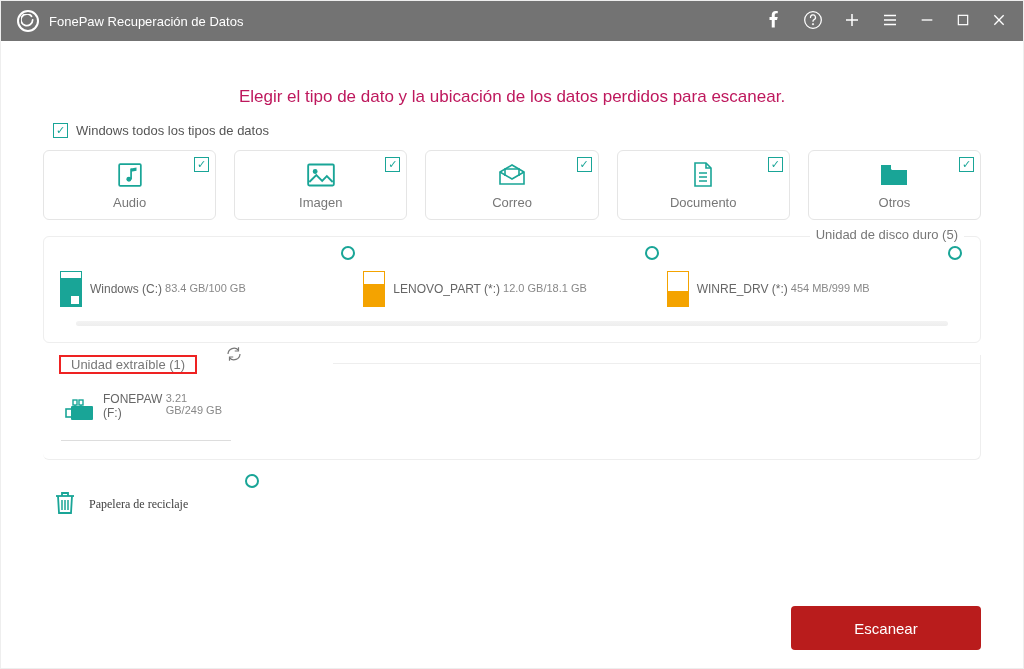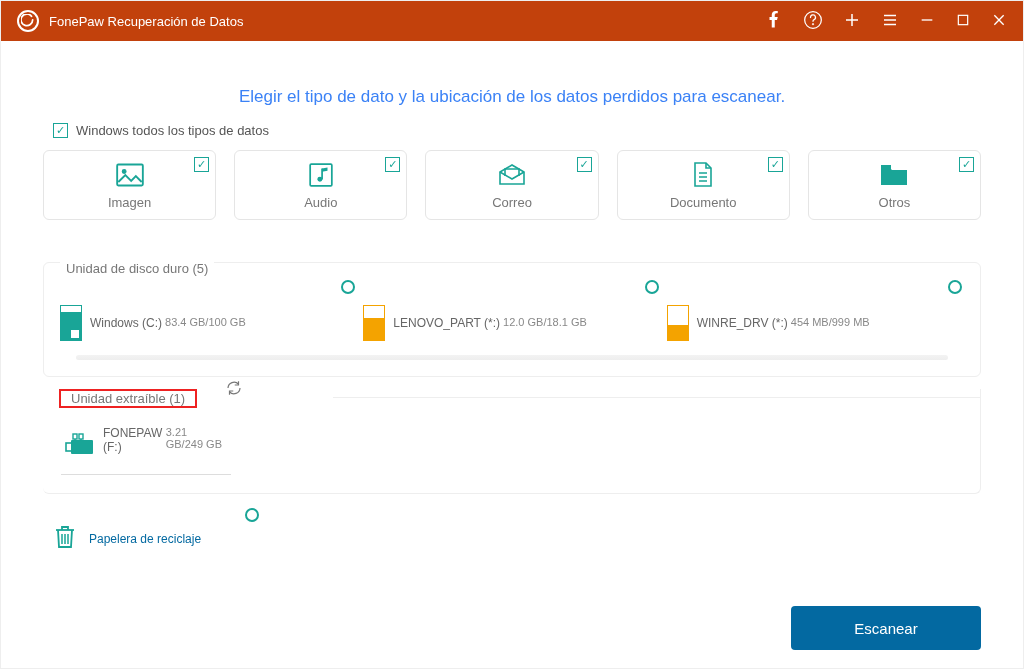--- a/index.html
+++ b/index.html
@@ -1,36 +1,36 @@
 <!DOCTYPE html>
 <html><head>
 <meta charset="utf-8">
 <style>
   * { box-sizing: border-box; margin: 0; padding: 0; }
   body { font-family: "Segoe UI", Arial, sans-serif; background: #fff; color: #555; font-size: 13px; }
   .window { width: 1024px; height: 669px; display: flex; flex-direction: column; position: relative; border:1px solid #eee;}
-  .titlebar { background: #c2410c; height: 40px; display: flex; align-items: center; padding: 0 16px; color: #fff; }
+  .titlebar { background: #737373; height: 40px; display: flex; align-items: center; padding: 0 16px; color: #fff; }
   .logo { display:flex; align-items:center; gap:10px; }
   .logo-icon { width:22px; height:22px; border:2px solid #fff; border-radius:50%; display:flex; align-items:center; justify-content:center; font-weight:bold; font-size:14px; color:#fff;}
   .titlebar-spacer { flex:1; }
   .titlebar-icons { display:flex; gap:20px; align-items:center; }
   .titlebar svg { stroke:#fff; fill:none; }
   .content { flex:1; padding: 20px 42px 0 42px; display:flex; flex-direction:column; }
-  .heading { text-align:center; font-size:17px; color:#3b82f6; margin: 26px 0 16px 0; }
+  .heading { text-align:center; font-size:17px; color:#be185d; margin: 26px 0 16px 0; }
   .check-all { display:flex; align-items:center; gap:8px; margin-bottom:12px; padding-left:10px;}
   .chk { width:15px; height:15px; border:1.5px solid #19a597; display:inline-flex; align-items:center; justify-content:center;}
   .chk.checked::after{ content:"✓"; font-size:11px; color:#19a597; line-height:1; }
   .type-row { display:flex; justify-content:space-between; gap:18px; }
   .type-card { flex:1; border:1px solid #e5e5e5; border-radius:6px; height:70px; position:relative; display:flex; flex-direction:column; align-items:center; justify-content:center; gap:6px;}
   .type-card .chk { position:absolute; top:6px; right:6px; }
   .type-card .iconwrap { height:28px; display:flex; align-items:center; justify-content:center;}
   .type-card svg { stroke:#19a597; fill:none; }
   .type-label { color:#777; font-size:13px; }
 
-  .section-wrap { margin-top:42px; border:1px solid #eee; border-radius:6px; padding:8px 16px 10px 16px; position:relative; }
+  .section-wrap { margin-top:16px; border:1px solid #eee; border-radius:6px; padding:0 16px 10px 16px; position:relative;text-align:right; }
   .section-title { position: relative; top:-10px; background:#fff; display:inline-block; padding:0 6px; color:#777; font-size:13px;}
   .disk-row { display:flex; gap:6px; padding-bottom:4px;}
   .disk-row.scroll-ind::after{ content:""; position:absolute; left:0; right:0; bottom:0; height:5px; background:linear-gradient(#f3f3f3,#eee); border-radius:3px; margin:0 16px; }
   .disk { flex:1; display:flex; align-items:center; gap:8px; position:relative; padding-right:6px; min-height:46px;}
   .disk .radio { position:absolute; top:-20px; right:2px; width:14px; height:14px; border:2px solid #19a597; border-radius:50%; }
   .radio.selected { border-color:#f4a300; box-shadow: inset 0 0 0 3px #f4a300; background:#fff;}
   .disk-bar { width:22px; height:36px; border:1px solid #f4a300; display:flex; flex-direction:column; justify-content:flex-end; position:relative;}
   .disk-bar .fill { background:#f4a300; width:100%; }
   .disk-bar.teal { border-color:#19a597; }
   .disk-bar.teal .fill{ background:#19a597; }
@@ -46,21 +46,21 @@
   .section-removable .toprule{ position:absolute; top:8px; right:0; width:calc(100% - 290px); height:1px; background:#eee;}
   .removable-header{ display:flex; align-items:flex-start;}
   .usb-item { display:flex; align-items:flex-end; gap:10px; margin-top:18px; margin-left:6px; position:relative; width:160px;}
   .usb-item .radio{ position:absolute; top:-14px; right:-56px; }
   .usb-icon { width:28px; height:24px; position:relative;}
   .underline { border-bottom:1px solid #ddd; width:170px; margin-top:20px; margin-left:2px;}
 
   .recycle-row{ display:flex; align-items:center; gap:12px; margin-top:30px; padding-left:10px; position:relative;}
   .recycle-row .radio{ position:absolute; top:-16px; left:202px; width:14px; height:14px; border:2px solid #19a597; border-radius:50%; }
 
-  .scan-btn { position:absolute; right:42px; bottom:18px; background:#0369a1; color:#fff; border:none; border-radius:4px; width:190px; height:44px; font-size:15px;margin-top:12px; }
+  .scan-btn { position:absolute; right:42px; bottom:18px; background:#b91c1c; color:#fff; border:none; border-radius:4px; width:190px; height:44px; font-size:15px;margin-top:12px; }
 </style>
 </head>
 <body>
 <div class="window">
 
   <div class="titlebar">
     <div class="logo">
       <span class="logo-icon">
         <svg width="14" height="14" viewBox="0 0 24 24">
             <path d="M18 4 A10 10 0 1 0 20 10" stroke="#fff" stroke-width="3" fill="none" stroke-linecap="round"></path>
@@ -101,39 +101,39 @@
 
     <div class="check-all">
       <span class="chk checked"></span>
       <span>Windows todos los tipos de datos</span>
     </div>
 
     <div class="type-row">
       <div class="type-card">
         <span class="chk checked"></span>
         <span class="iconwrap">
-          <svg width="28" height="24" viewBox="0 0 24 20">
-              <rect x="1" y="1" width="22" height="18" rx="1" stroke-width="1.6"></rect>
-              <circle cx="7" cy="7" r="1.6" fill="#19a597"></circle>
-              <path d="M2 16l6-6 5 5 4-4 5 5" stroke-width="1.6"></path>
-            </svg>
-        </span>
-        <span class="type-label">Imagen</span>
-      </div>
-      <div class="type-card">
-        <span class="chk checked"></span>
-        <span class="iconwrap">
           <svg width="26" height="26" viewBox="0 0 24 24">
               <rect x="2" y="2" width="20" height="20" rx="1" stroke-width="1.6"></rect>
               <path d="M13 6l5-1v3l-5 1z" fill="#19a597" stroke="none"></path>
               <path d="M13 6v10" stroke-width="1.6"></path>
               <circle cx="11" cy="16" r="2.3" fill="#19a597" stroke="none"></circle>
             </svg>
         </span>
         <span class="type-label">Audio</span>
+      </div>
+      <div class="type-card">
+        <span class="chk checked"></span>
+        <span class="iconwrap">
+          <svg width="28" height="24" viewBox="0 0 24 20">
+              <rect x="1" y="1" width="22" height="18" rx="1" stroke-width="1.6"></rect>
+              <circle cx="7" cy="7" r="1.6" fill="#19a597"></circle>
+              <path d="M2 16l6-6 5 5 4-4 5 5" stroke-width="1.6"></path>
+            </svg>
+        </span>
+        <span class="type-label">Imagen</span>
       </div>
       <div class="type-card">
         <span class="chk checked"></span>
         <span class="iconwrap">
           <svg width="28" height="22" viewBox="0 0 28 22">
               <path d="M2 8l12-7 12 7v12H2z" stroke-width="1.6"></path>
               <path d="M2 8l12 7 12-7" stroke-width="1.6"></path>
               <path d="M7 12V5h14v7" stroke-width="1.6"></path>
             </svg>
         </span>
@@ -234,19 +234,19 @@
     <div class="recycle-row">
       <span class="radio"></span>
       <span>
         <svg width="24" height="26" viewBox="0 0 24 26" stroke="#19a597" fill="none">
             <path d="M3 6h18" stroke-width="1.8"></path>
             <path d="M9 6V3h6v3" stroke-width="1.8"></path>
             <path d="M5 6l1 17h12l1-17" stroke-width="1.8"></path>
             <path d="M9 10v10M12 10v10M15 10v10" stroke-width="1.5"></path>
           </svg>
       </span>
-      <span style="font-size:12px;color:#0369a1;">Papelera de reciclaje</span>
+      <span style="font-size:12px;color:#404040;font-family:Liberation Serif, serif;">Papelera de reciclaje</span>
     </div>
 
   </div>
 
   <button class="scan-btn">Escanear</button>
 </div>
 
 </body></html>

